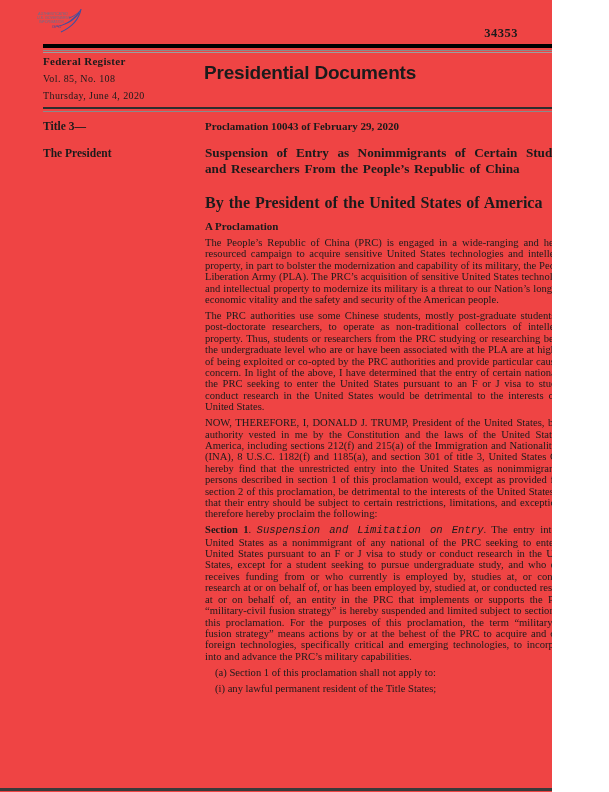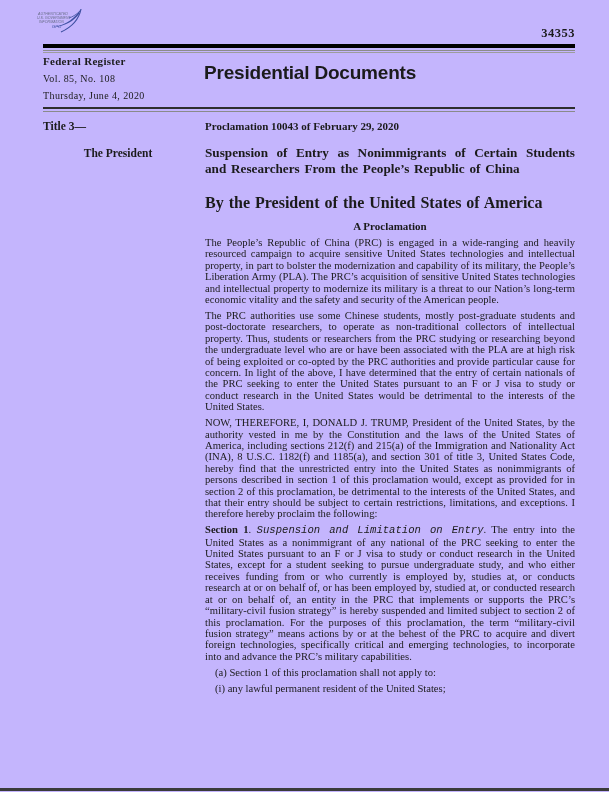--- a/index.html
+++ b/index.html
@@ -1,20 +1,20 @@
 <!DOCTYPE html>
 <html><head>
 <meta charset="utf-8">
 <style>
   html, body { margin: 0; padding: 0; background: #ffffff; }
   .page {
     position: relative;
-    width: 609px;
+    width: 552px;
     height: 792px;
-    background: #c4b5fd;
+    background: #ef4444;
     font-family: "Liberation Serif", serif;
     color: #1b1b1b;
     overflow: hidden;
   }
 
   
   .logo { position: absolute; left: 36px; top: 8px; width: 48px; height: 30px; }
   .page-number {
     position: absolute; top: 26px; right: 34px;
     font-weight: bold; font-size: 12.5px; letter-spacing: 0.5px;
@@ -37,31 +37,31 @@
   }
   .rule-mid { position: absolute; left: 43px; top: 107px; width: 532px; }
   .rule-mid .r1 { height: 1.5px; background: #2e2e2e; }
   .rule-mid .r2 { height: 1px; background: #8a8a8a; margin-top: 2px; }
 
   
   .gutter {
     position: absolute; left: 43px; top: 120px; width: 150px;
     font-weight: bold; font-size: 11.5px; line-height: 13px;
   }
-  .gutter-subtitle { margin-top: 14px; text-align: center; }
+  .gutter-subtitle { margin-top: 14px; }
 
   
   .main { position: absolute; left: 205px; top: 120px; width: 370px; }
   .proc-line { font-weight: bold; font-size: 11px; line-height: 12px; margin: 0 0 13px 0; }
   .doc-title {
     font-weight: bold; font-size: 13.2px; line-height: 15.5px;
     text-align: justify; word-spacing: 1.5px; margin: 0 0 21px 0;
   }
   .byline { font-weight: bold; font-size: 16px; line-height: 12px; margin: 0 0 11px 0; word-spacing: 1px; }
-  .proc-heading { font-weight: bold; font-size: 11px; line-height: 12px; margin: 0 0 5px 0; text-align: center; }
+  .proc-heading { font-weight: bold; font-size: 11px; line-height: 12px; margin: 0 0 5px 0; }
   p.body {
     font-size: 10.6px; line-height: 11.4px;
     text-align: justify; margin: 0 0 4.5px 0;
   }
   p.body:last-child { margin-bottom: 0; }
   .b { font-weight: bold; }
   .i { font-style: italic; font-family: Liberation Mono, monospace; }
   .indented { text-indent: 10px; margin-bottom: 1.5px; }
 
   
@@ -119,18 +119,18 @@
     <div class="proc-heading">A Proclamation</div>
 
     <p class="body">The People’s Republic of China (PRC) is engaged in a wide-ranging and heavily resourced campaign to acquire sensitive United States technologies and intellectual property, in part to bolster the modernization and capability of its military, the People’s Liberation Army (PLA). The PRC’s acquisition of sensitive United States technologies and intellectual property to modernize its military is a threat to our Nation’s long-term economic vitality and the safety and security of the American people.</p>
     <p class="body">The PRC authorities use some Chinese students, mostly post-graduate students and post-doctorate researchers, to operate as non-traditional collectors of intellectual property. Thus, students or researchers from the PRC studying or researching beyond the undergraduate level who are or have been associated with the PLA are at high risk of being exploited or co-opted by the PRC authorities and provide particular cause for concern. In light of the above, I have determined that the entry of certain nationals of the PRC seeking to enter the United States pursuant to an F or J visa to study or conduct research in the United States would be detrimental to the interests of the United States.</p>
     <p class="body">NOW, THEREFORE, I, DONALD J. TRUMP, President of the United States, by the authority vested in me by the Constitution and the laws of the United States of America, including sections 212(f) and 215(a) of the Immigration and Nationality Act (INA), 8 U.S.C. 1182(f) and 1185(a), and section 301 of title 3, United States Code, hereby find that the unrestricted entry into the United States as nonimmigrants of persons described in section 1 of this proclamation would, except as provided for in section 2 of this proclamation, be detrimental to the interests of the United States, and that their entry should be subject to certain restrictions, limitations, and exceptions. I therefore hereby proclaim the following:</p>
 
     <p class="body"><span class="b">Section 1</span><span>. </span><span class="i">Suspension and Limitation on Entry</span><span>. </span><span>The entry into the United States as a nonimmigrant of any national of the PRC seeking to enter the United States pursuant to an F or J visa to study or conduct research in the United States, except for a student seeking to pursue undergraduate study, and who either receives funding from or who currently is employed by, studies at, or conducts research at or on behalf of, or has been employed by, studied at, or conducted research at or on behalf of, an entity in the PRC that implements or supports the PRC’s “military-civil fusion strategy” is hereby suspended and limited subject to section 2 of this proclamation. For the purposes of this proclamation, the term “military-civil fusion strategy” means actions by or at the behest of the PRC to acquire and divert foreign technologies, specifically critical and emerging technologies, to incorporate into and advance the PRC’s military capabilities.</span></p>
 
 
     <p class="body indented">(a) Section 1 of this proclamation shall not apply to:</p>
-    <p class="body indented">(i) any lawful permanent resident of the United States;</p>
+    <p class="body indented">(i) any lawful permanent resident of the Title States;</p>
   </div>
 
   <div class="bottom-bar"></div>
 
 </div>
 
 </body></html>

